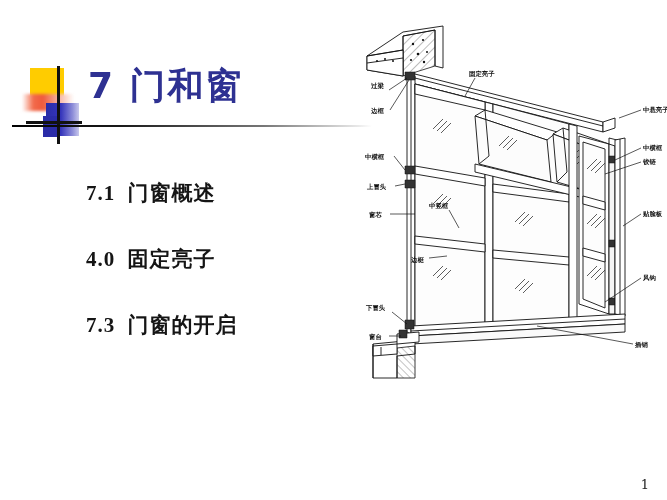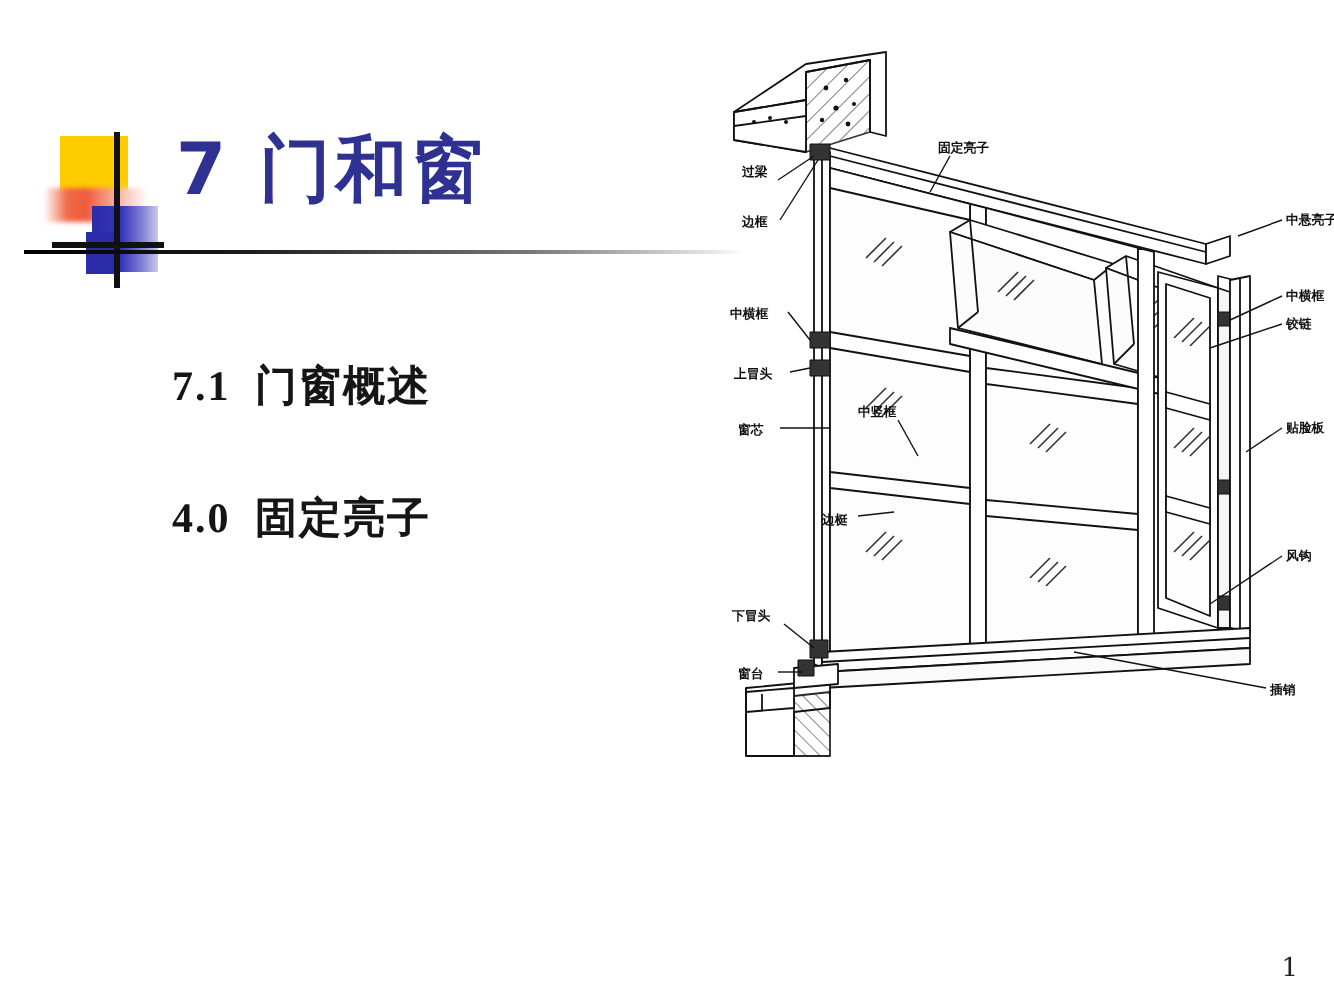--- a/index.html
+++ b/index.html
@@ -180,20 +180,24 @@
   </div>
 
   <div id="agenda">
     <div class="agenda-item">
       <span class="num">7.1</span>
       <span>门窗概述</span>
     </div>
     <div class="agenda-item">
       <span class="num">4.0</span>
       <span>固定亮子</span>
+    </div>
+    <div class="agenda-item">
+      <span class="num">7.3</span>
+      <span>门窗的开启</span>
     </div>
   </div>
 
   <div id="drawing">
     <svg width="310" height="370" viewBox="0 0 310 370" xmlns="http://www.w3.org/2000/svg">
       <defs>
         <pattern id="hatch" width="6" height="6" patternUnits="userSpaceOnUse" patternTransform="rotate(45)">
           <line x1="0" y1="0" x2="0" y2="6" stroke="#222" stroke-width="0.7"></line>
         </pattern>
         <pattern id="hatch2" width="5" height="5" patternUnits="userSpaceOnUse" patternTransform="rotate(-45)">

